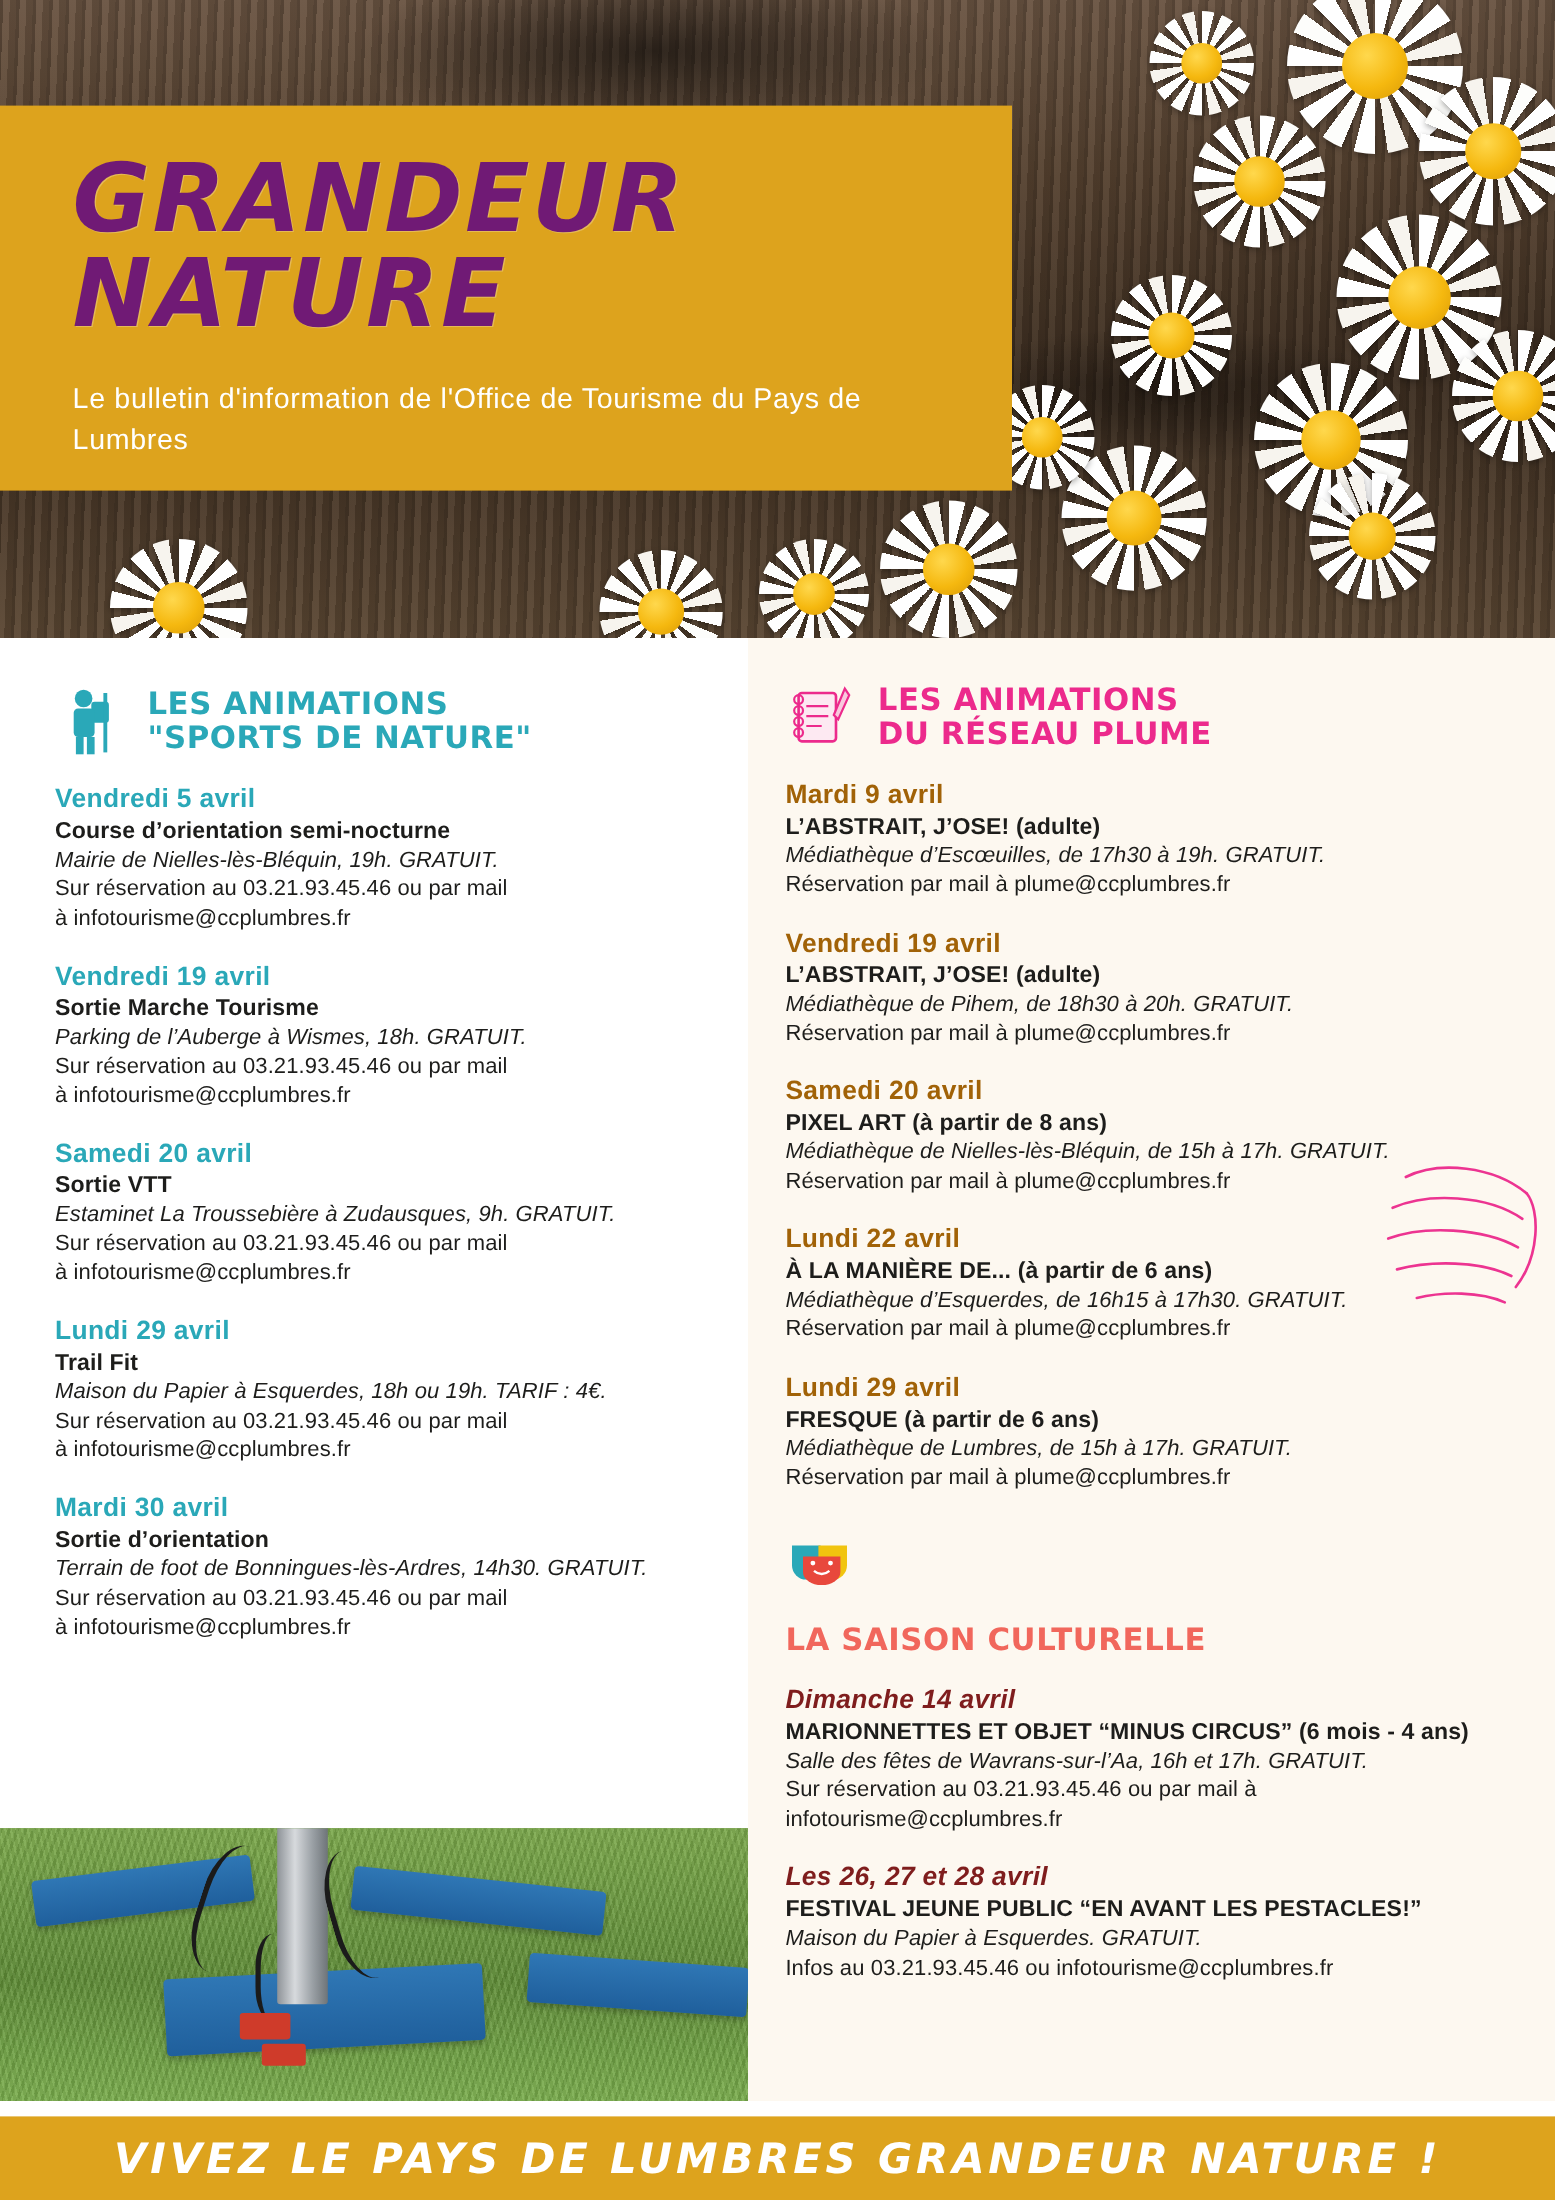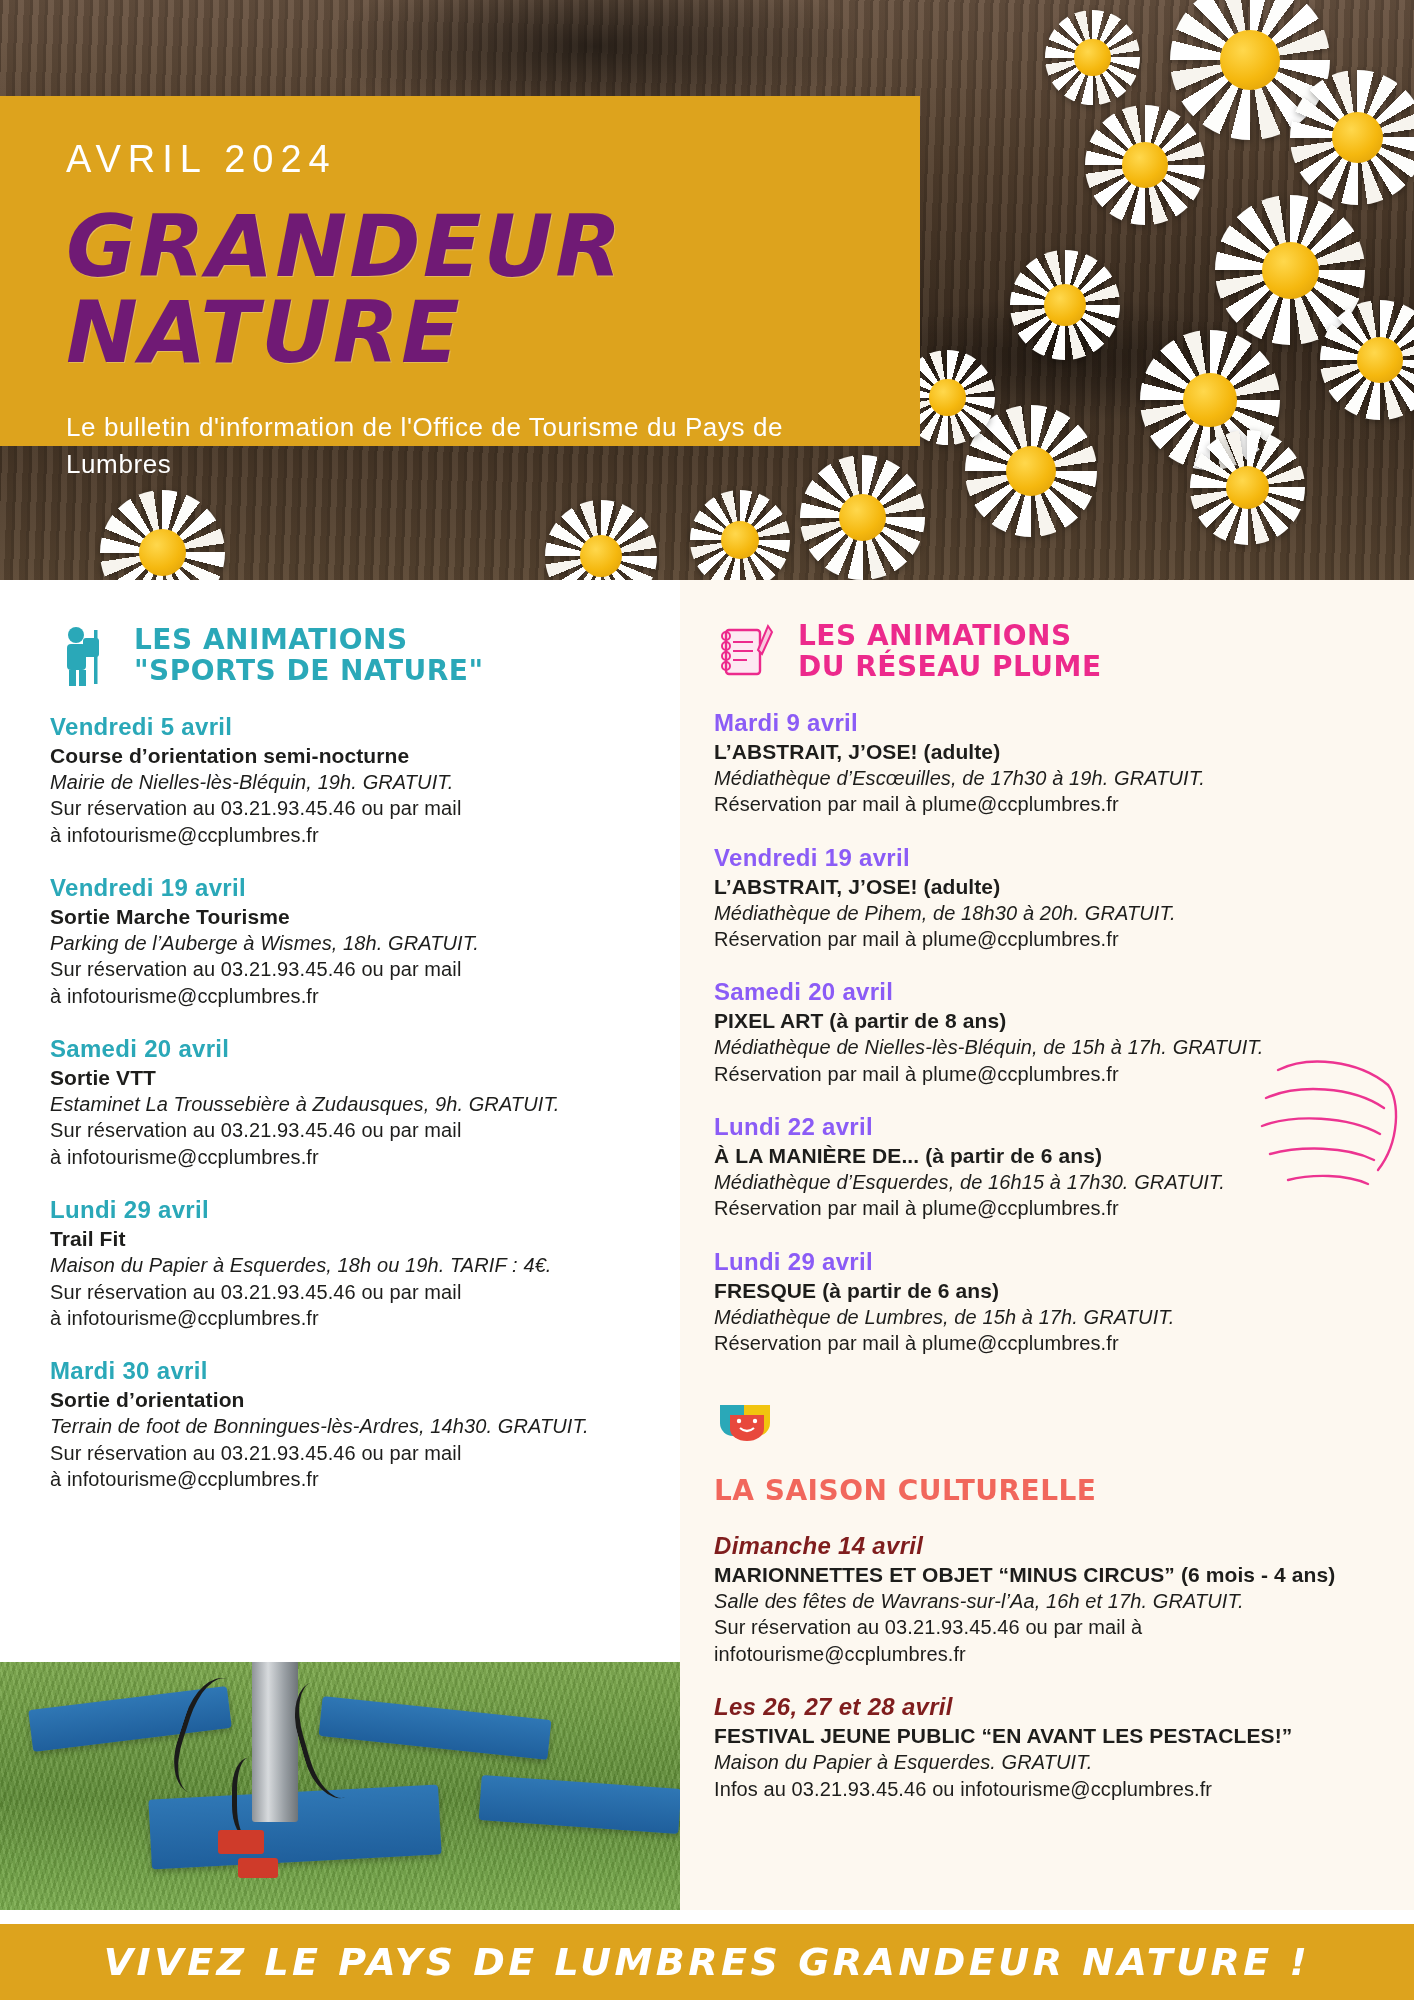--- a/index.html
+++ b/index.html
@@ -147,21 +147,21 @@
   .left-inner { padding: 44px 40px 0 50px; }
 
   .event { margin-bottom: 26px; }
   .ev-date {
     font-size: 24px;
     font-weight: 700;
     margin-bottom: 3px;
     letter-spacing: 0.3px;
   }
   .teal .ev-date, .ev-date.teal { color: #2aa8b8; }
-  .ev-date.pink { color: #8b5cf6; }
+  .ev-date.pink { color: #a16207; }
   .ev-date.coral { color: #7f1d1d; font-style: italic; }
   .ev-title {
     font-size: 21px;
     font-weight: 700;
     color: #1d1d1b;
     margin-bottom: 1px;
     letter-spacing: 0.1px;
   }
   .ev-line {
     font-size: 20px;
@@ -302,21 +302,20 @@
     <div class="daisy" style="left:900px;top:350px;width:95px;height:95px;">
         <div class="petals"></div>
         <div class="core"></div>
       </div>
     <div class="daisy" style="left:1045px;top:10px;width:95px;height:95px;">
         <div class="petals"></div>
         <div class="core"></div>
       </div>
 
     <div class="title-block">
-      <div class="kicker">AVRIL 2024</div>
       <div class="big-title">GRANDEUR NATURE</div>
       <div class="subtitle">Le bulletin d'information de l'Office de Tourisme du Pays de Lumbres</div>
     </div>
   </div>
 
   <div class="body-wrap">
 
     <div class="col-left">
       <div class="left-inner">
         <div class="sec-head teal">

